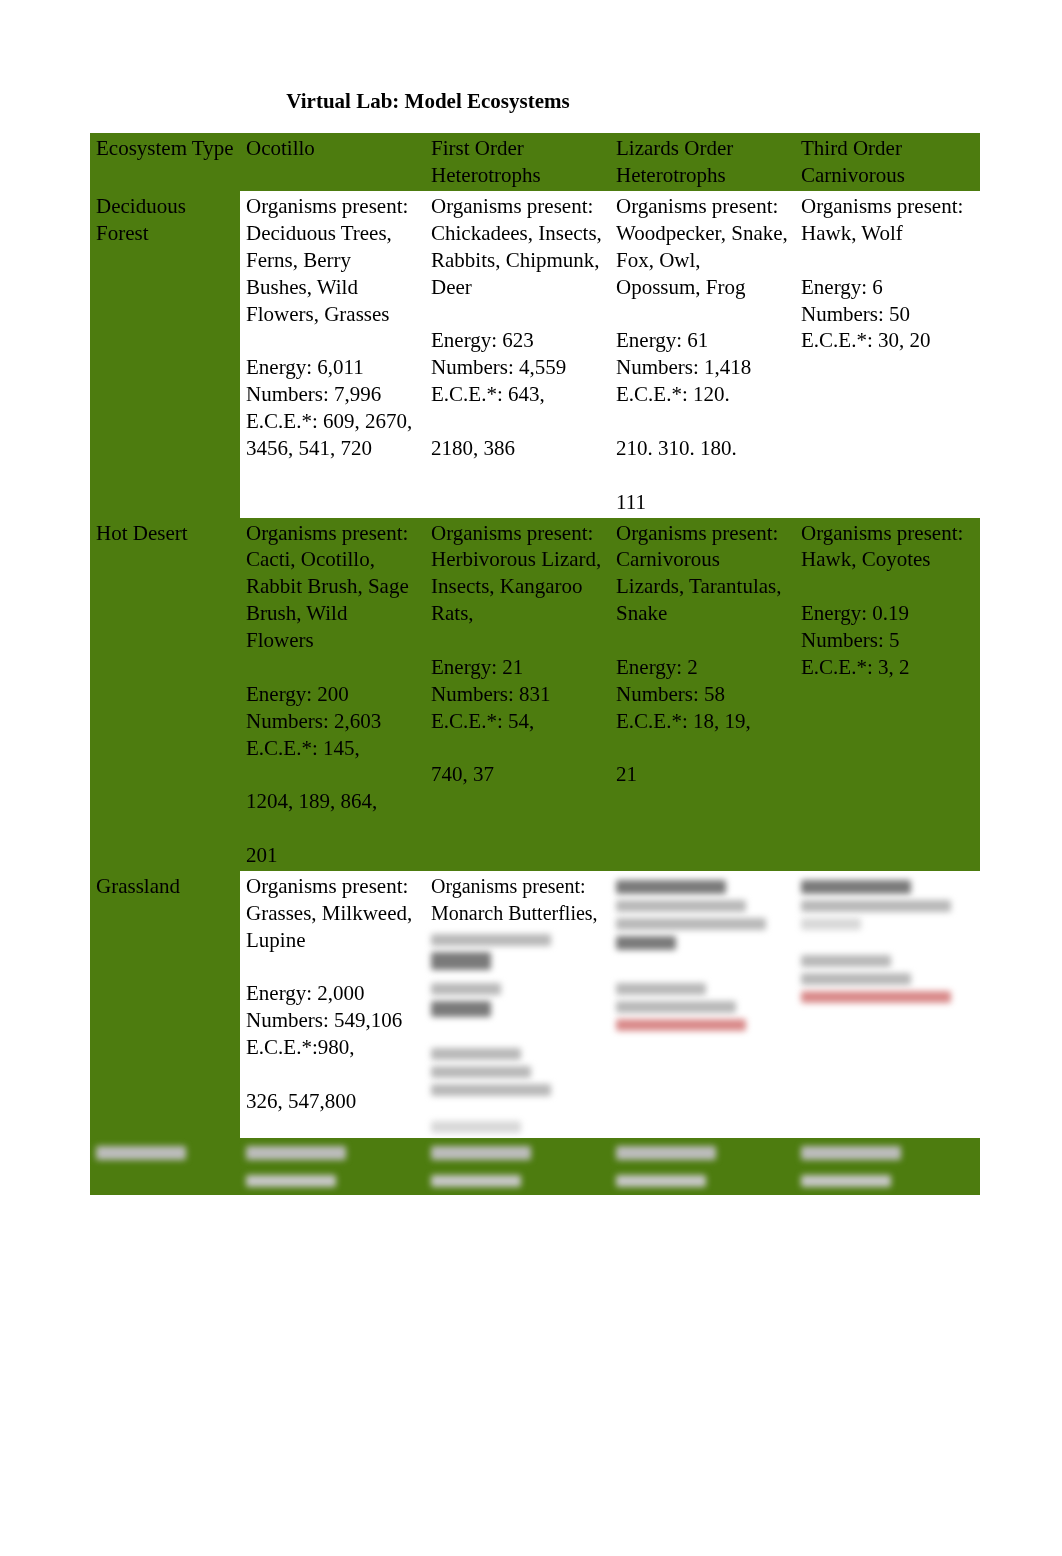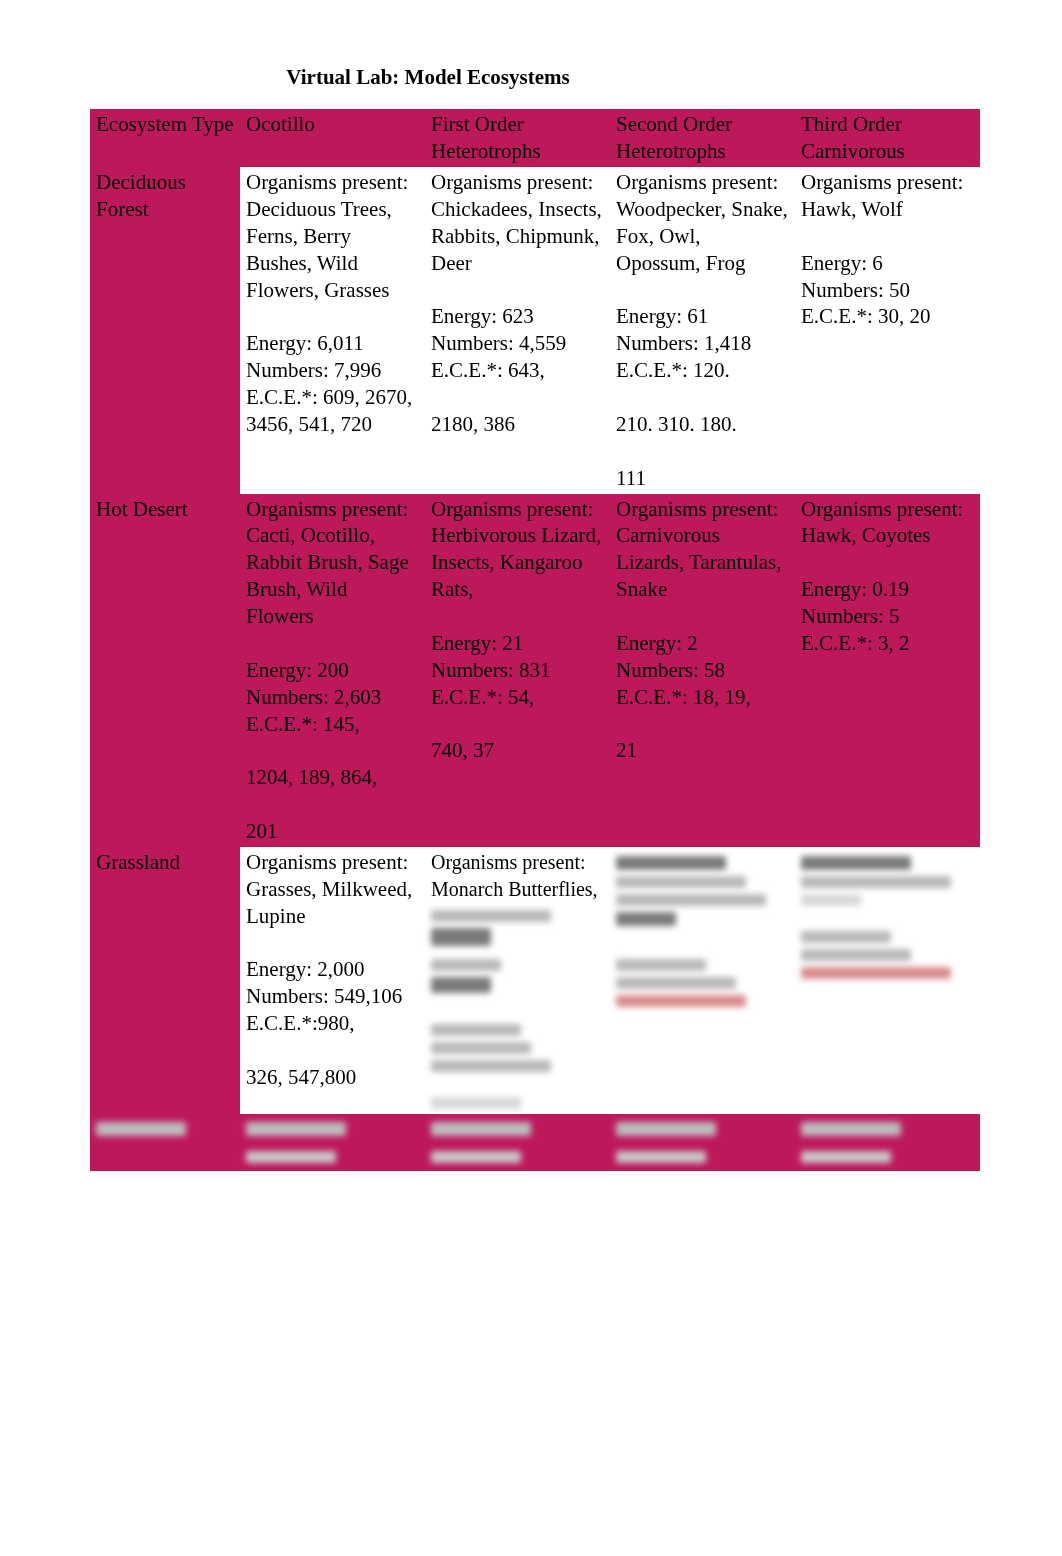--- a/index.html
+++ b/index.html
@@ -6,21 +6,21 @@
     margin: 0;
     padding: 0;
     background: #ffffff;
     font-family: "Times New Roman", Times, serif;
     color: #000000;
   }
   .page {
     width: 856px;
     min-height: 1556px;
     box-sizing: border-box;
-    padding: 64px 90px 0 90px;
+    padding: 88px 90px 0 90px;
   }
   .title {
     text-align: center;
     font-weight: bold;
     font-size: 21px;
     line-height: 1.3;
     margin-bottom: 18px;
   }
   table.eco {
     width: 100%;
@@ -33,21 +33,21 @@
   table.eco col.c2 { width: 185px; }
   table.eco col.c3 { width: 185px; }
   table.eco col.c4 { width: 185px; }
   table.eco col.c5 { width: 185px; }
   table.eco th, table.eco td {
     vertical-align: top;
     text-align: left;
     padding: 2px 6px 2px 6px;
     font-weight: normal;
   }
-  .shade { background: #be185d; }
+  .shade { background: #4d7c0f; }
   .header-row td {
     text-align: center;
     padding-top: 6px;
     padding-bottom: 4px;
   }
   .row-label { padding-top: 6px; }
   .block { white-space: pre-line; }
   .sm { font-size: 20px; line-height: 1.25; }
 
   
@@ -96,21 +96,21 @@
         <col class="c3">
         <col class="c4">
         <col class="c5">
     </colgroup>
 
     <tbody>
         <tr class="header-row shade">
       <td class="block">Ecosystem Type</td>
       <td class="block">Ocotillo</td>
       <td class="block">First Order Heterotrophs</td>
-      <td class="block">Second Order Heterotrophs</td>
+      <td class="block">Lizards Order Heterotrophs</td>
       <td class="block">Third Order Carnivorous</td>
     </tr>
 
     <tr>
       <td class="shade row-label block">Deciduous Forest</td>
       <td class="block">Organisms present: Deciduous Trees, Ferns, Berry Bushes, Wild Flowers, Grasses
 
 Energy: 6,011
 Numbers: 7,996
 E.C.E.*: 609, 2670, 3456, 541, 720</td>

